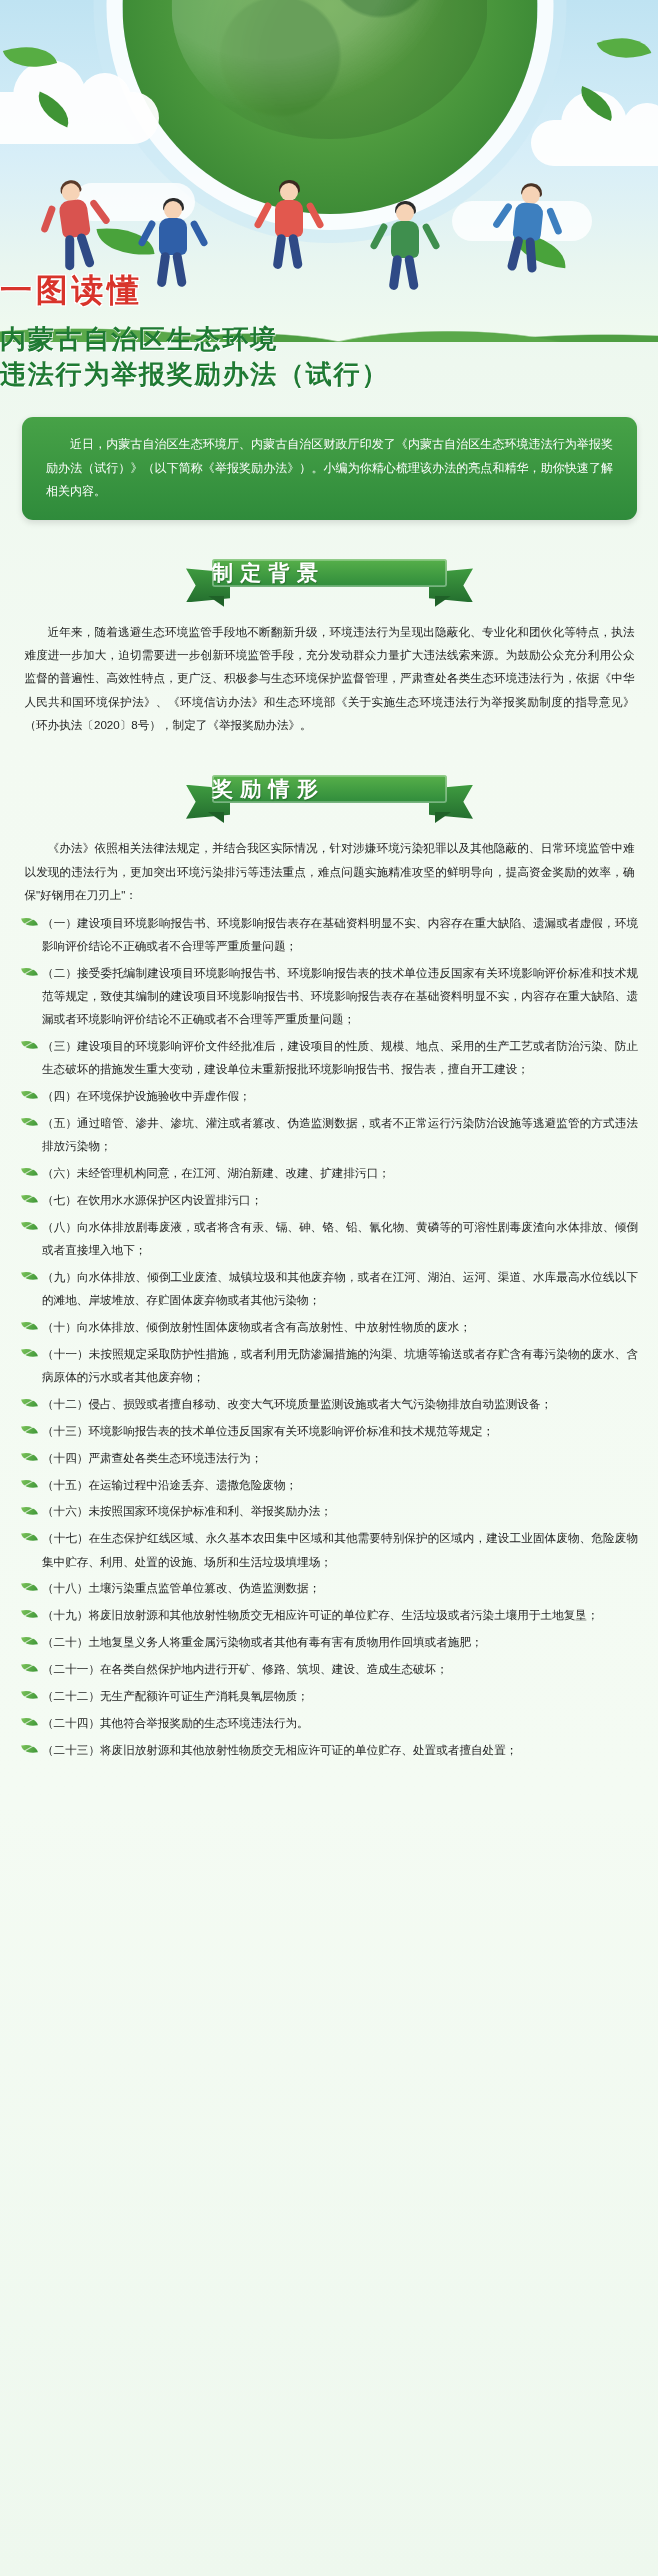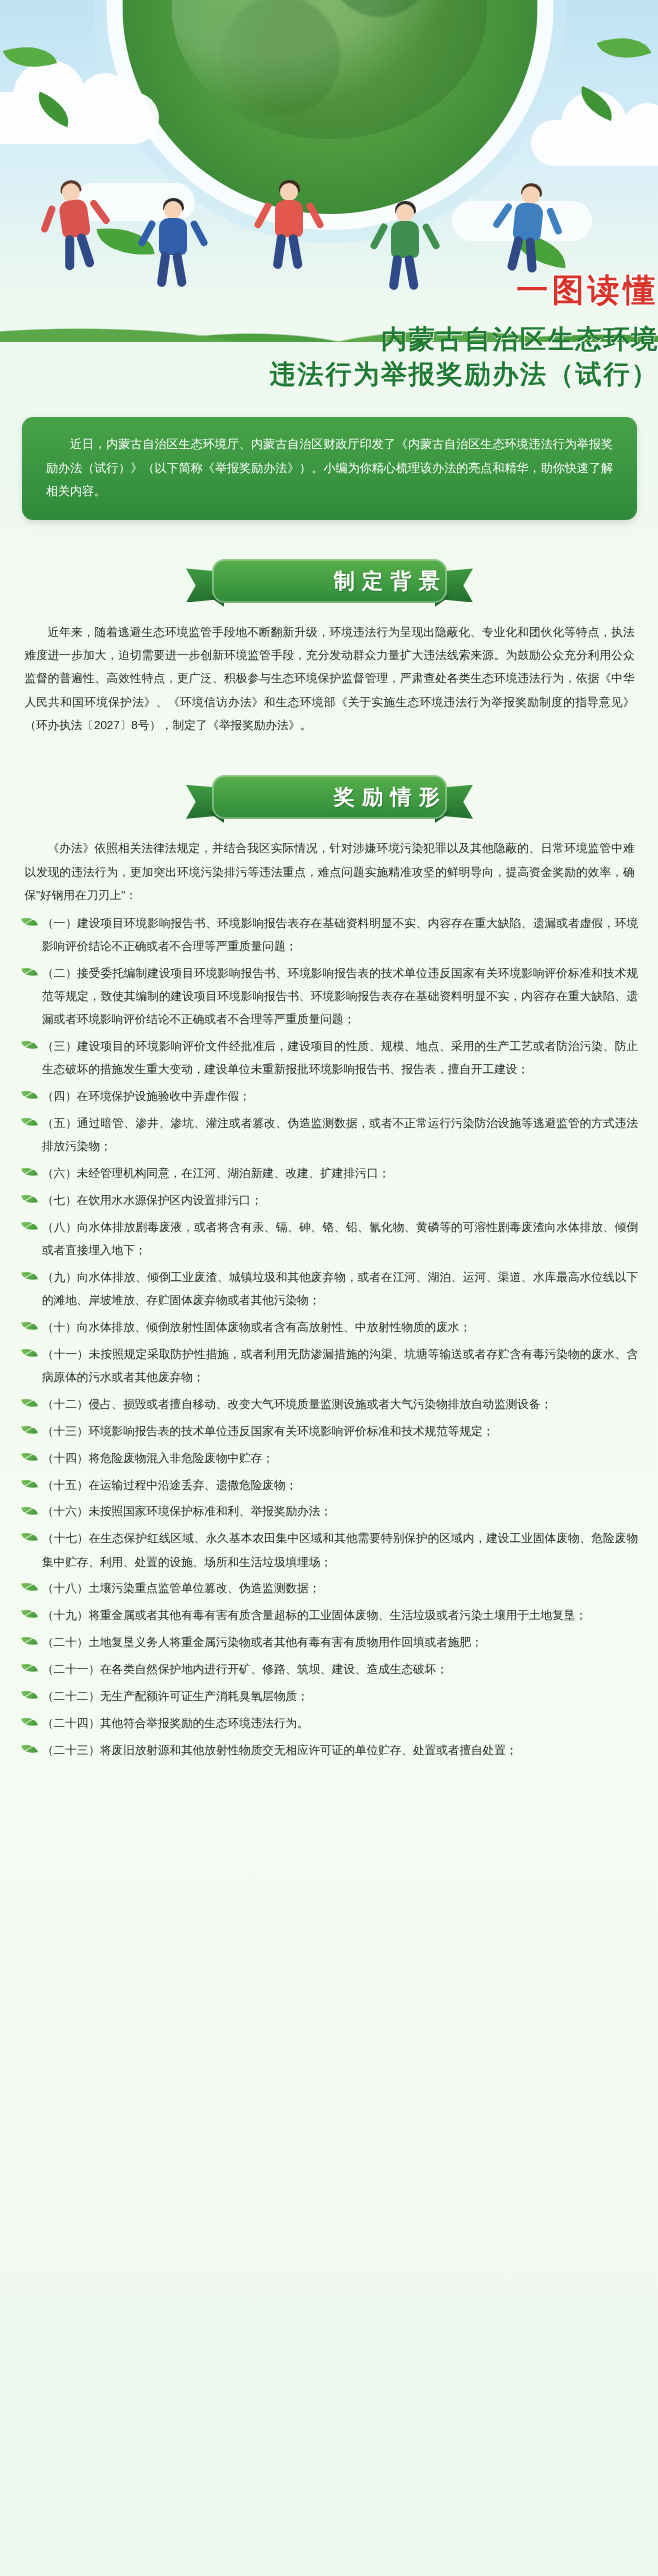--- a/index.html
+++ b/index.html
@@ -108,21 +108,21 @@
     background:
       radial-gradient(ellipse at 12% 120%, #5aa84a 0 22%, rgba(90,168,74,0) 23%),
       radial-gradient(ellipse at 38% 130%, #4e9e42 0 22%, rgba(78,158,66,0) 23%),
       radial-gradient(ellipse at 68% 125%, #5aa84a 0 22%, rgba(90,168,74,0) 23%),
       radial-gradient(ellipse at 92% 132%, #4e9e42 0 22%, rgba(78,158,66,0) 23%);
   }
 
   
   .title-wrap {
     position:relative;
-    text-align:right;
+    text-align:left;
     margin-top:-73px;
     padding-bottom: 9.8px;
     z-index: 5;
   }
   .title-main {
     font-size: 32px;
     font-weight: 900;
     color: #d8342b;
     letter-spacing: 3.7px;
     text-shadow: 1.2px 1.2px 0 #ffffff, -1.2px -1.2px 0 #ffffff, 1.2px -1.2px 0 #ffffff, -1.2px 1.2px 0 #ffffff;
@@ -155,25 +155,25 @@
   }
 
   
   .banner {
     position: relative;
     width: 287px;
     margin: 39px auto 6.1px auto;
     height: 48px;
   }
   .banner .ribbon {
-    position:absolute; left:26px; right:26px; top:0; height:44px;
+    position:absolute; left:26px; right:26px; top:0; height:28px;
     background: linear-gradient(180deg,#57b04a 0%, #2f8b3b 100%);
-    border-radius: 13px;
+    border-radius: 3px;
     box-shadow: inset 0 0 0 1.8px rgba(255,255,255,.35);
-    display:flex; align-items:center; justify-content:flex-end;
+    display:flex; align-items:center; justify-content:flex-start;
   }
   .banner .ribbon span {
     color:#fff; font-size:21px; font-weight:900; letter-spacing:7.3px;
     font-family:"Liberation Serif", serif;
     text-shadow: 0.6px 1.2px 1.2px rgba(0,0,0,.25);
   }
   .banner .tail-l, .banner .tail-r {
     position:absolute; top:9.8px; width:44px; height:34px;
     background: linear-gradient(180deg,#3f9b40 0%, #246f2f 100%);
   }
@@ -309,21 +309,21 @@
   <div class="banner">
     <div class="tail-l"></div>
     <div class="tail-r"></div>
     <div class="fold-l"></div>
     <div class="fold-r"></div>
     <div class="ribbon">
       <span>制定背景</span>
     </div>
   </div>
 
-  <div class="para">近年来，随着逃避生态环境监管手段地不断翻新升级，环境违法行为呈现出隐蔽化、专业化和团伙化等特点，执法难度进一步加大，迫切需要进一步创新环境监管手段，充分发动群众力量扩大违法线索来源。为鼓励公众充分利用公众监督的普遍性、高效性特点，更广泛、积极参与生态环境保护监督管理，严肃查处各类生态环境违法行为，依据《中华人民共和国环境保护法》、《环境信访办法》和生态环境部《关于实施生态环境违法行为举报奖励制度的指导意见》（环办执法〔2027〕8号），制定了《举报奖励办法》。</div>
+  <div class="para">近年来，随着逃避生态环境监管手段地不断翻新升级，环境违法行为呈现出隐蔽化、专业化和团伙化等特点，执法难度进一步加大，迫切需要进一步创新环境监管手段，充分发动群众力量扩大违法线索来源。为鼓励公众充分利用公众监督的普遍性、高效性特点，更广泛、积极参与生态环境保护监督管理，严肃查处各类生态环境违法行为，依据《中华人民共和国环境保护法》、《环境信访办法》和生态环境部《关于实施生态环境违法行为举报奖励制度的指导意见》（环办执法〔2020〕8号），制定了《举报奖励办法》。</div>
 
   <div class="banner">
     <div class="tail-l"></div>
     <div class="tail-r"></div>
     <div class="fold-l"></div>
     <div class="fold-r"></div>
     <div class="ribbon">
       <span>奖励情形</span>
     </div>
   </div>
@@ -337,26 +337,26 @@
     <div class="leaf-item"><span class="leaf-bullet"></span><span>（四）在环境保护设施验收中弄虚作假；</span></div>
     <div class="leaf-item"><span class="leaf-bullet"></span><span>（五）通过暗管、渗井、渗坑、灌注或者篡改、伪造监测数据，或者不正常运行污染防治设施等逃避监管的方式违法排放污染物；</span></div>
     <div class="leaf-item"><span class="leaf-bullet"></span><span>（六）未经管理机构同意，在江河、湖泊新建、改建、扩建排污口；</span></div>
     <div class="leaf-item"><span class="leaf-bullet"></span><span>（七）在饮用水水源保护区内设置排污口；</span></div>
     <div class="leaf-item"><span class="leaf-bullet"></span><span>（八）向水体排放剧毒废液，或者将含有汞、镉、砷、铬、铅、氰化物、黄磷等的可溶性剧毒废渣向水体排放、倾倒或者直接埋入地下；</span></div>
     <div class="leaf-item"><span class="leaf-bullet"></span><span>（九）向水体排放、倾倒工业废渣、城镇垃圾和其他废弃物，或者在江河、湖泊、运河、渠道、水库最高水位线以下的滩地、岸坡堆放、存贮固体废弃物或者其他污染物；</span></div>
     <div class="leaf-item"><span class="leaf-bullet"></span><span>（十）向水体排放、倾倒放射性固体废物或者含有高放射性、中放射性物质的废水；</span></div>
     <div class="leaf-item"><span class="leaf-bullet"></span><span>（十一）未按照规定采取防护性措施，或者利用无防渗漏措施的沟渠、坑塘等输送或者存贮含有毒污染物的废水、含病原体的污水或者其他废弃物；</span></div>
     <div class="leaf-item"><span class="leaf-bullet"></span><span>（十二）侵占、损毁或者擅自移动、改变大气环境质量监测设施或者大气污染物排放自动监测设备；</span></div>
     <div class="leaf-item"><span class="leaf-bullet"></span><span>（十三）环境影响报告表的技术单位违反国家有关环境影响评价标准和技术规范等规定；</span></div>
-    <div class="leaf-item"><span class="leaf-bullet"></span><span>（十四）将危险废物混入非危险废物中贮存；</span></div>
+    <div class="leaf-item"><span class="leaf-bullet"></span><span>（十四）严肃查处各类生态环境违法行为；</span></div>
     <div class="leaf-item"><span class="leaf-bullet"></span><span>（十五）在运输过程中沿途丢弃、遗撒危险废物；</span></div>
     <div class="leaf-item"><span class="leaf-bullet"></span><span>（十六）未按照国家环境保护标准和利、举报奖励办法；</span></div>
     <div class="leaf-item"><span class="leaf-bullet"></span><span>（十七）在生态保护红线区域、永久基本农田集中区域和其他需要特别保护的区域内，建设工业固体废物、危险废物集中贮存、利用、处置的设施、场所和生活垃圾填埋场；</span></div>
     <div class="leaf-item"><span class="leaf-bullet"></span><span>（十八）土壤污染重点监管单位篡改、伪造监测数据；</span></div>
-    <div class="leaf-item"><span class="leaf-bullet"></span><span>（十九）将重金属或者其他有毒有害有质含量超标的工业固体废物、生活垃圾或者污染土壤用于土地复垦；</span></div>
+    <div class="leaf-item"><span class="leaf-bullet"></span><span>（十九）将废旧放射源和其他放射性物质交无相应许可证的单位贮存、生活垃圾或者污染土壤用于土地复垦；</span></div>
     <div class="leaf-item"><span class="leaf-bullet"></span><span>（二十）土地复垦义务人将重金属污染物或者其他有毒有害有质物用作回填或者施肥；</span></div>
     <div class="leaf-item"><span class="leaf-bullet"></span><span>（二十一）在各类自然保护地内进行开矿、修路、筑坝、建设、造成生态破坏；</span></div>
     <div class="leaf-item"><span class="leaf-bullet"></span><span>（二十二）无生产配额许可证生产消耗臭氧层物质；</span></div>
     <div class="leaf-item"><span class="leaf-bullet"></span><span>（二十四）其他符合举报奖励的生态环境违法行为。</span></div>
     <div class="leaf-item"><span class="leaf-bullet"></span><span>（二十三）将废旧放射源和其他放射性物质交无相应许可证的单位贮存、处置或者擅自处置；</span></div>
   </div>
 
   <div class="footer-space"></div>
 </div>
 

